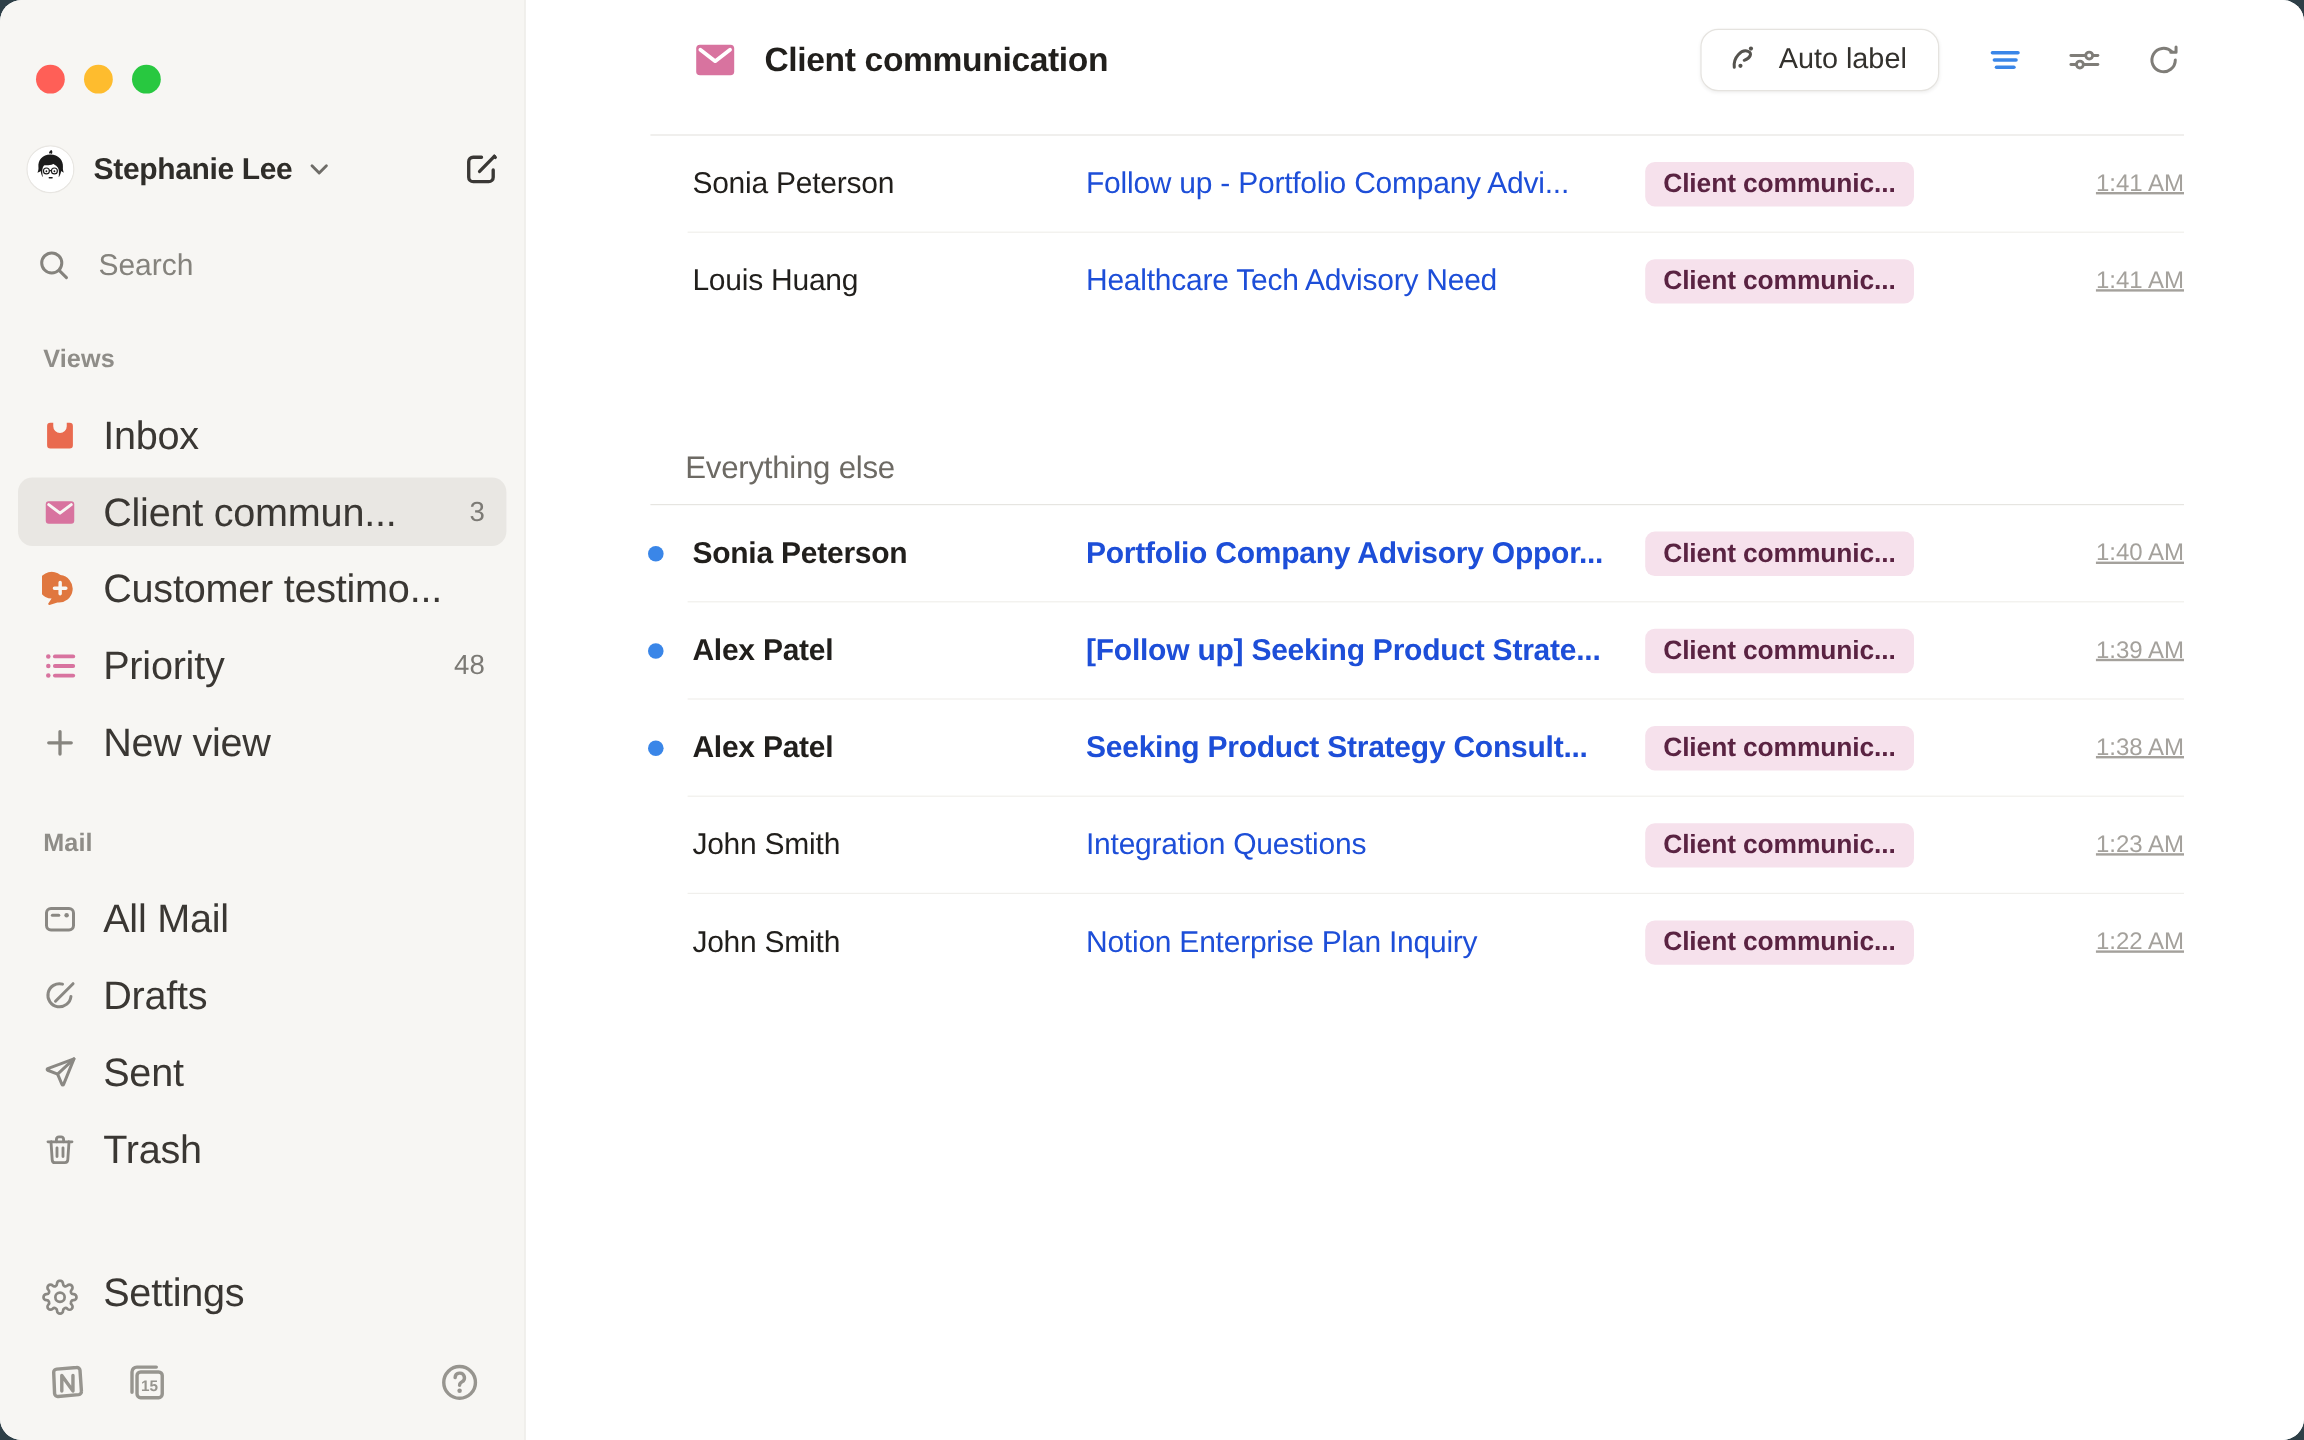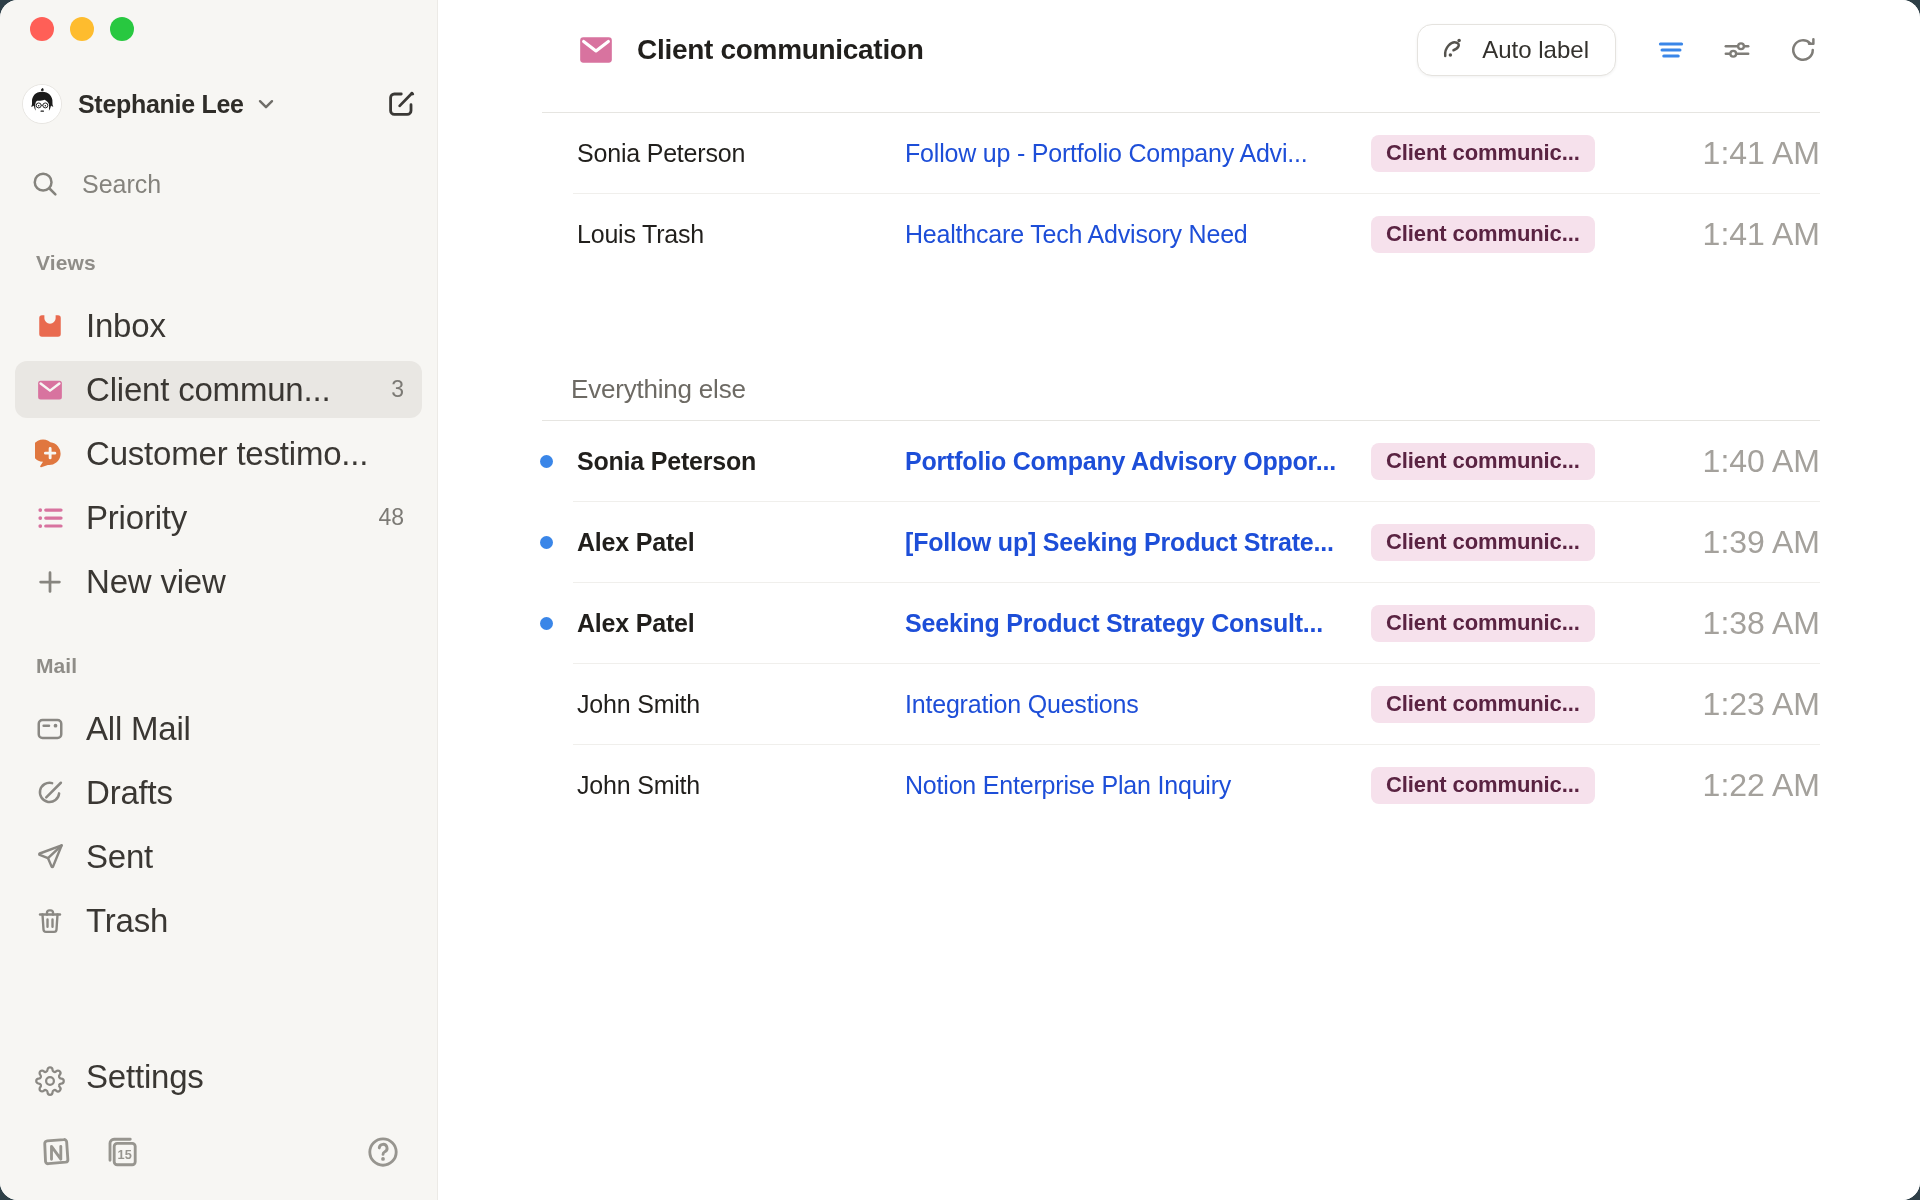--- a/index.html
+++ b/index.html
@@ -22,21 +22,21 @@
     display:flex;
     background:#ffffff;
   }
 
   
   .sidebar {
     width:438px; min-width:438px;
     background:#f7f6f3;
     border-right:1px solid #eceae6;
     display:flex; flex-direction:column;
-    padding-top:17px;
+    padding-top:54px;
     position:relative;
   }
   .traffic { display:flex; gap:16px; margin-left:30px; height:24px; align-items:center; }
   .light { width:24px; height:24px; border-radius:50%; }
 
   .account { display:flex; align-items:center; margin:40px 15px 0 22px; height:46px; }
   .avatar {
     width:40px; height:40px; border-radius:50%;
     background:#ffffff; border:1px solid #e8e6e2;
     display:flex; align-items:center; justify-content:center; overflow:hidden;
@@ -107,21 +107,21 @@
   .subject { width:466px; font-size:25px; color:#1d4ed8; letter-spacing:-0.2px; white-space:nowrap; overflow:hidden; }
   .mail-row.unread .sender { font-weight:700; }
   .mail-row.unread .subject { font-weight:600; }
   .label-badge {
     height:37px; display:flex; align-items:center;
     padding:0 15px; border-radius:8px;
     background:#f6e1ec; color:#5a2342;
     font-size:22px; font-weight:600; letter-spacing:-0.1px;
     white-space:nowrap;
   }
-  .mail-time { flex:1; text-align:right; font-size:32px; color:#a4a19c; white-space:nowrap; }
+  .mail-time { flex:1; text-align:right; font-size:20px; color:#a4a19c; white-space:nowrap;text-decoration:underline; }
 </style>
 </head>
 <body>
 
 <div class="window" data-interactable="false">
 
   <aside class="sidebar" data-interactable="false">
     <div class="traffic" data-interactable="false">
       <span class="light" id="tl-0" data-interactable="true" style="background: rgb(255, 95, 87);"></span>
       <span class="light" id="tl-1" data-interactable="true" style="background: rgb(254, 188, 46);"></span>
@@ -350,21 +350,21 @@
           <div class="mail-row" data-interactable="true">
             <span class="dot-slot" data-interactable="false"></span>
             <span class="sender" data-interactable="false">Sonia Peterson</span>
             <span class="subject" data-interactable="false">Follow up - Portfolio Company Advi...</span>
             <span class="label-badge" data-interactable="false" style="background: rgb(246, 225, 236); color: rgb(90, 35, 66);">Client communic...</span>
             <span class="mail-time" data-interactable="false">1:41 AM</span>
           </div>
           <div class="row-divider" data-interactable="false"></div>
           <div class="mail-row" data-interactable="true">
             <span class="dot-slot" data-interactable="false"></span>
-            <span class="sender" data-interactable="false">Louis Trash</span>
+            <span class="sender" data-interactable="false">Louis Huang</span>
             <span class="subject" data-interactable="false">Healthcare Tech Advisory Need</span>
             <span class="label-badge" data-interactable="false" style="background: rgb(246, 225, 236); color: rgb(90, 35, 66);">Client communic...</span>
             <span class="mail-time" data-interactable="false">1:41 AM</span>
           </div>
         </section>
         <section class="mail-section" data-interactable="false">
           <div class="mail-section-title" data-interactable="false">Everything else</div>
           <div class="section-divider" data-interactable="false"></div>
           <div class="mail-row unread" data-interactable="true">
             <span class="dot-slot" data-interactable="false">

